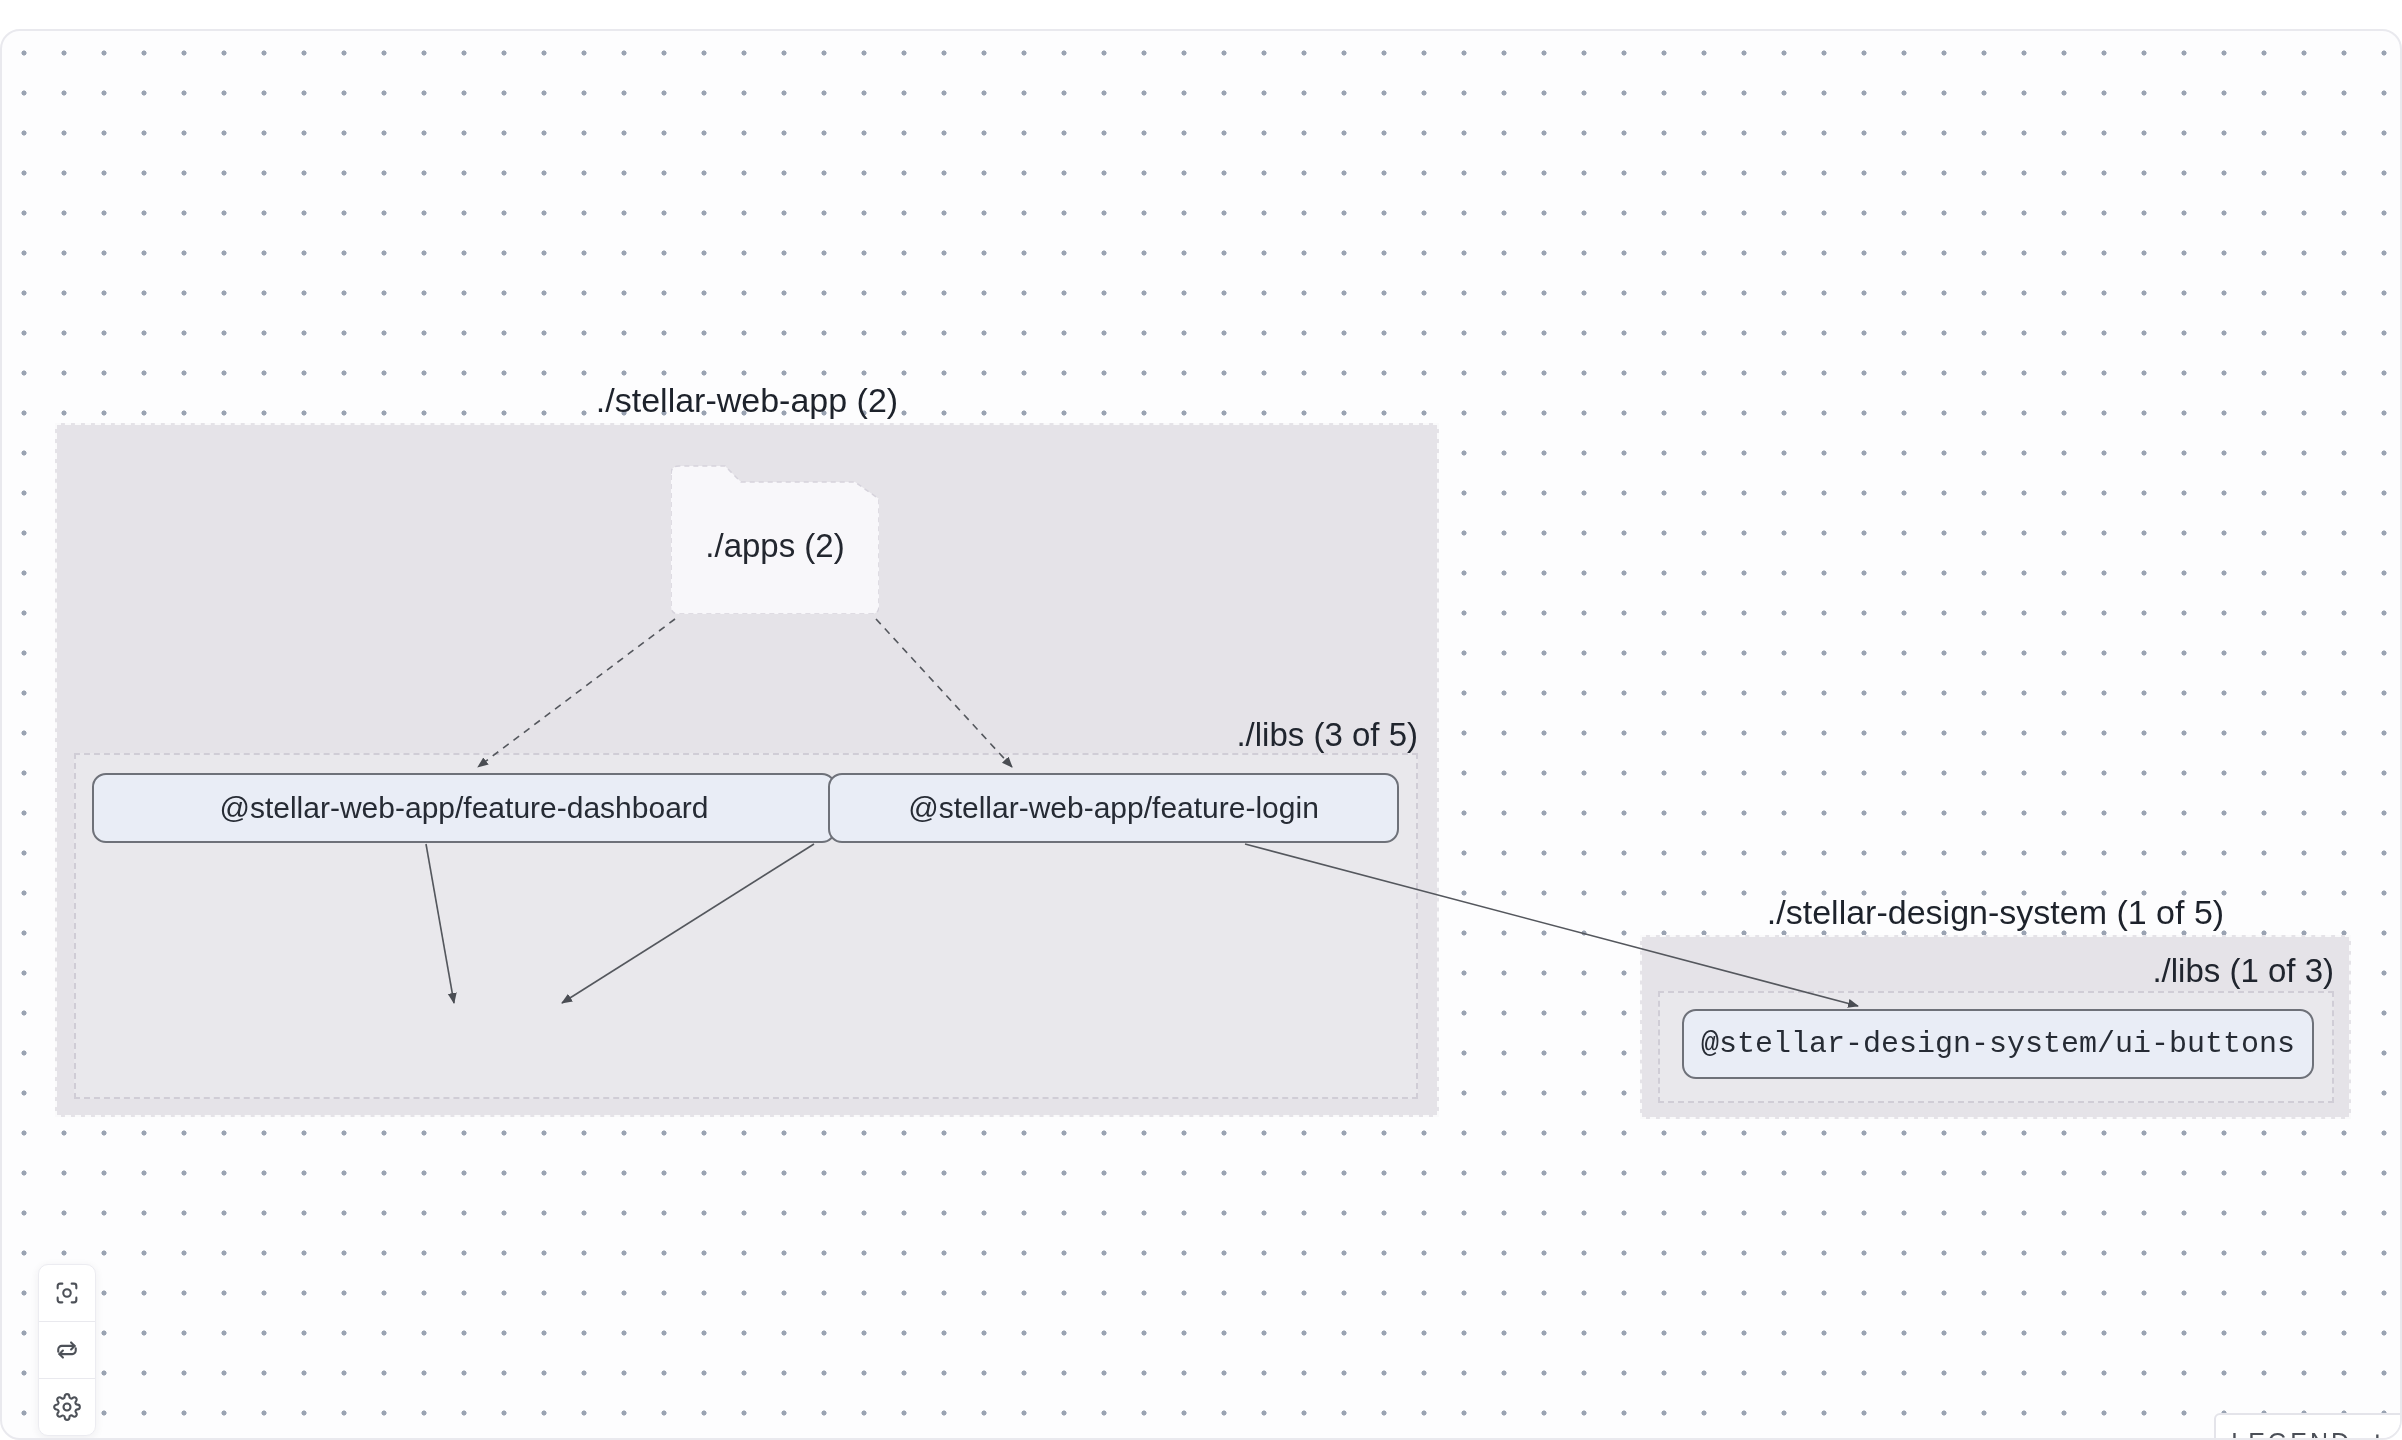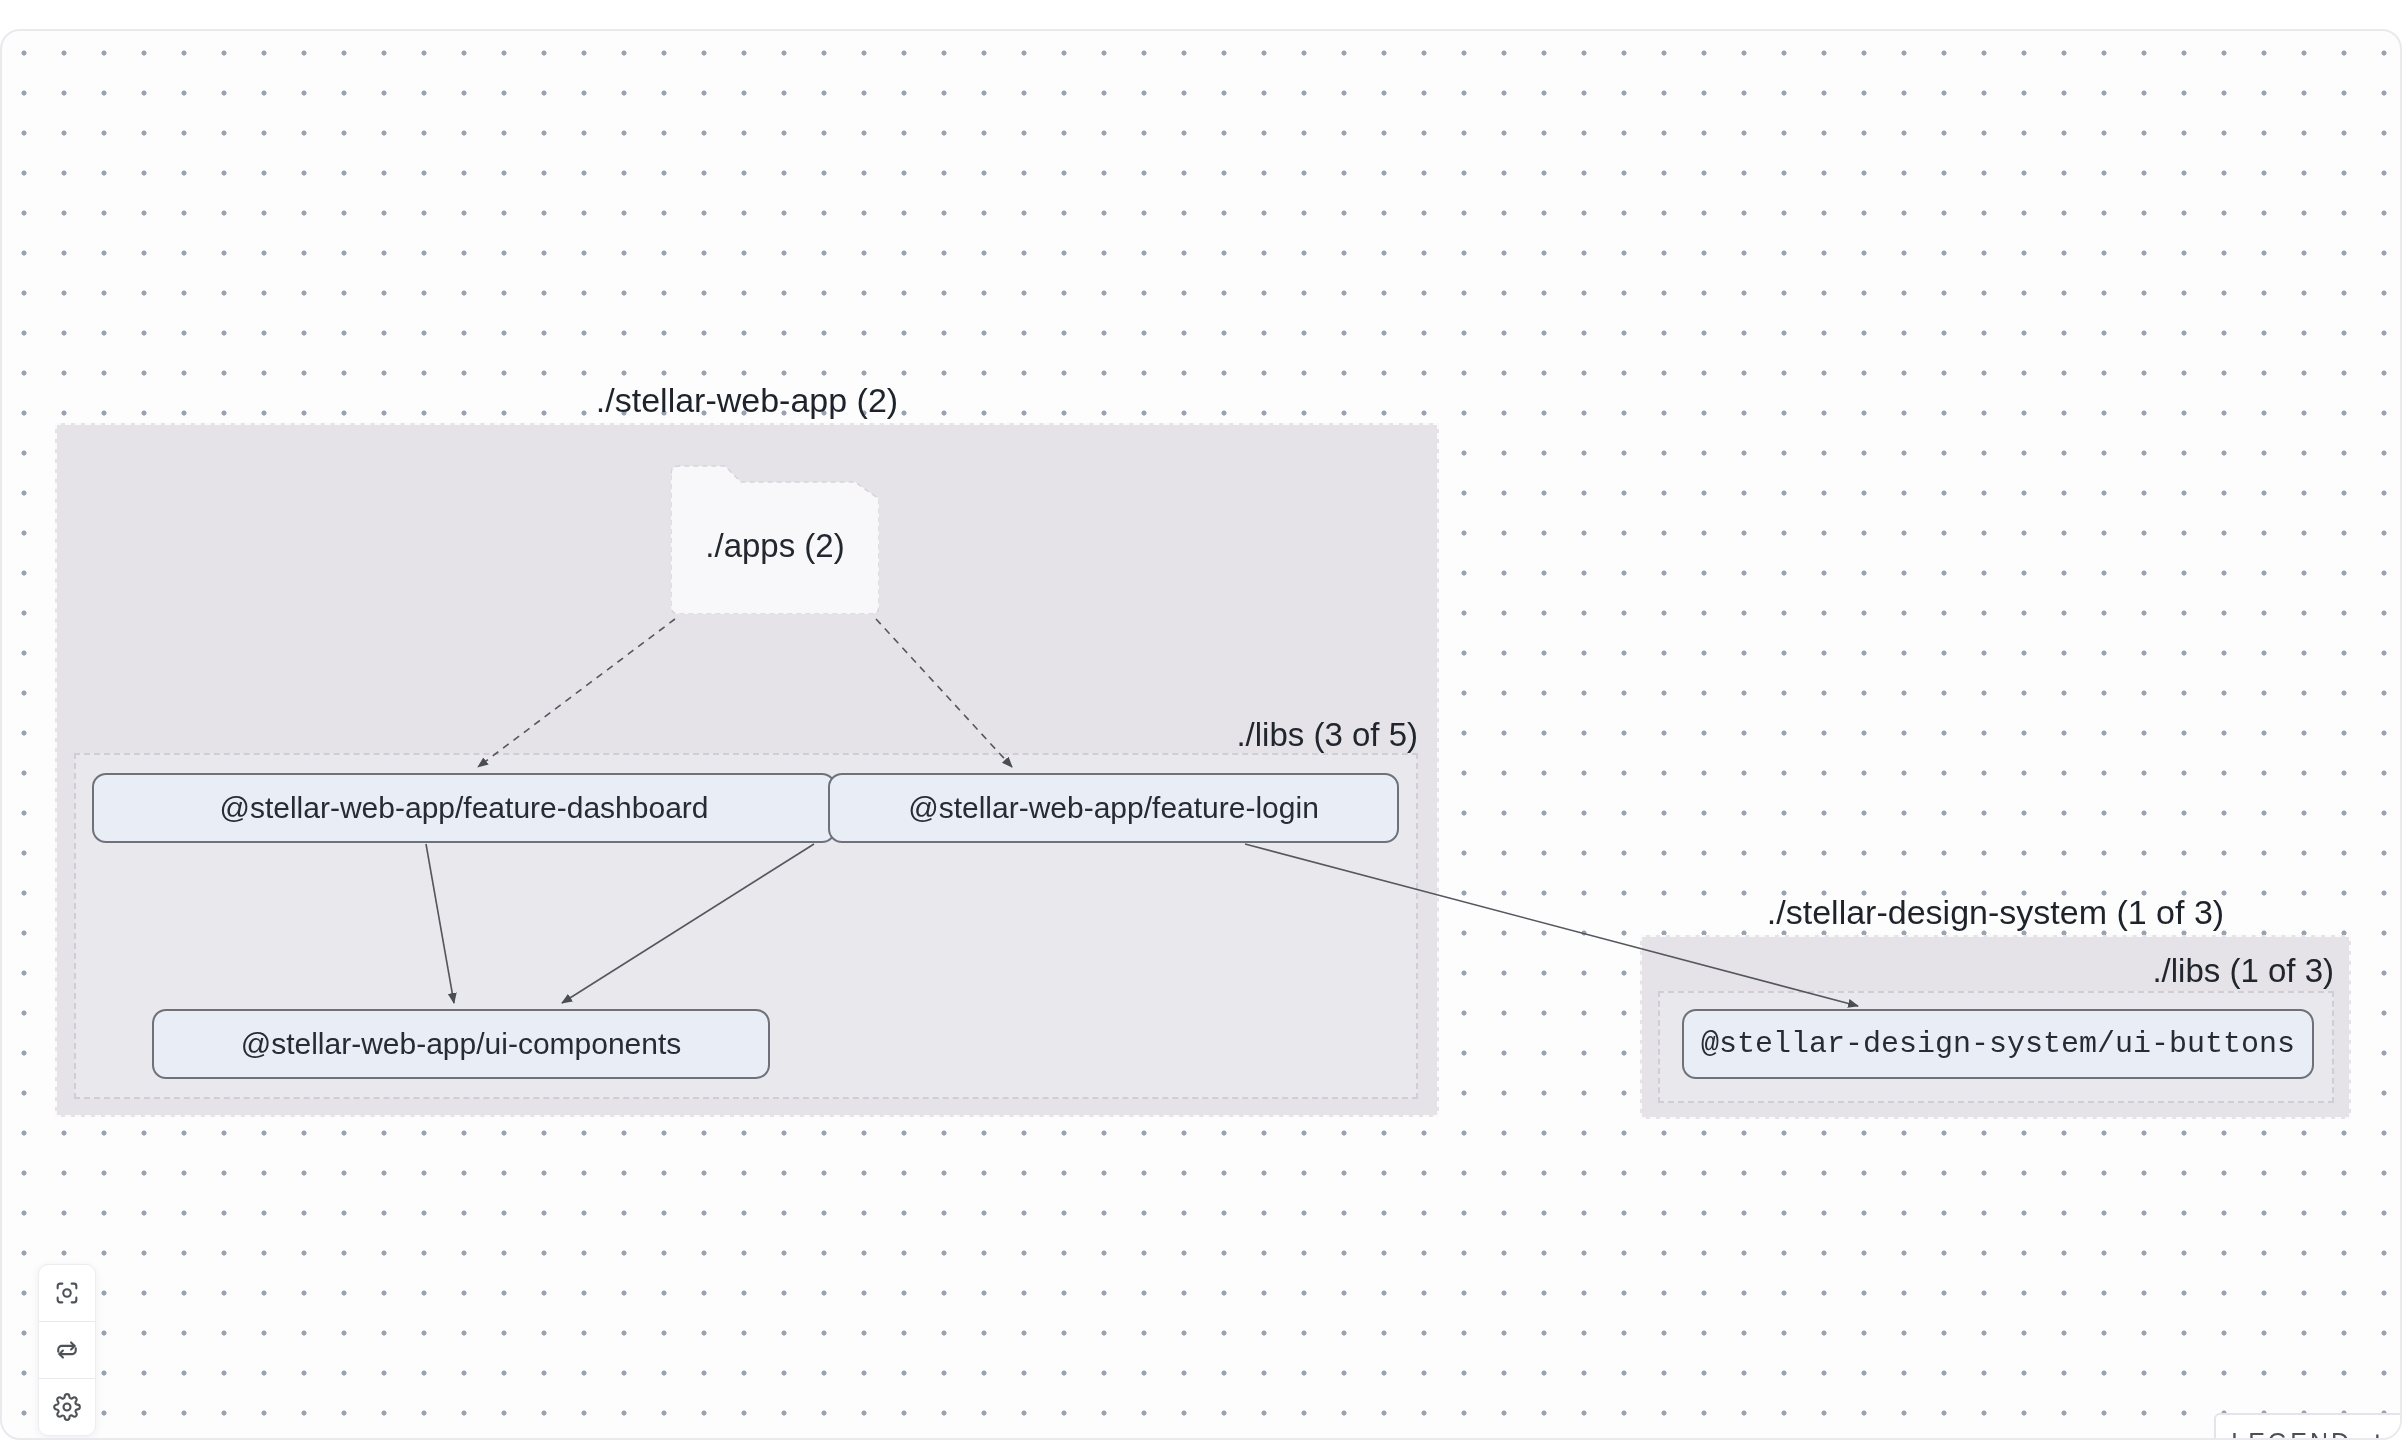--- a/index.html
+++ b/index.html
@@ -87,21 +87,21 @@
 <body>
 
 <div class="viewport">
 
   <div class="group-title" style="left:53px;top:348px;width:1384px;">./stellar-web-app (2)</div>
   <div class="group" style="left:53px;top:392px;width:1384px;height:694px;"></div>
 
   <div class="libs-label" style="left:72px;top:684px;width:1344px;">./libs (3 of 5)</div>
   <div class="libs-rect" style="left:72px;top:722px;width:1344px;height:346px;"></div>
 
-  <div class="group-title" style="left:1638px;top:860px;width:711px;">./stellar-design-system (1 of 3)</div>
+  <div class="group-title" style="left:1638px;top:860px;width:711px;">./stellar-design-system (1 of 5)</div>
   <div class="group" style="left:1638px;top:904px;width:711px;height:184px;"></div>
 
   <div class="libs-label" style="left:1656px;top:920px;width:676px;">./libs (1 of 3)</div>
   <div class="libs-rect" style="left:1656px;top:960px;width:676px;height:112px;"></div>
 
   <svg class="folder-wrap" viewBox="0 0 208 150">
     <path d="M 0 10 Q 0 2 8 2 L 54 2 L 70 18 L 184 18 L 208 35 L 208 142 Q 208 150 200 150 L 8 150 Q 0 150 0 142 Z" fill="#f8f7fa" stroke="#d6d3dc" stroke-width="1.5" stroke-dasharray="5 4"></path>
   </svg>
   <div class="folder-label">./apps (2)</div>
 
@@ -113,21 +113,20 @@
     </defs>
     <line x1="673" y1="588" x2="476" y2="736" stroke="#54575d" stroke-width="1.6" stroke-dasharray="7 6" marker-end="url(#arrow)"></line>
     <line x1="874" y1="588" x2="1010" y2="736" stroke="#54575d" stroke-width="1.6" stroke-dasharray="7 6" marker-end="url(#arrow)"></line>
     <line x1="424" y1="813" x2="452" y2="972" stroke="#54575d" stroke-width="1.6" marker-end="url(#arrow)"></line>
     <line x1="812" y1="813" x2="560" y2="972" stroke="#54575d" stroke-width="1.6" marker-end="url(#arrow)"></line>
     <line x1="1243" y1="813" x2="1856" y2="975" stroke="#54575d" stroke-width="1.6" marker-end="url(#arrow)"></line>
   </svg>
 
   <div class="node" style="left:90px;top:742px;width:744px;height:70px;">@stellar-web-app/feature-dashboard</div>
   <div class="node" style="left:826px;top:742px;width:571px;height:70px;">@stellar-web-app/feature-login</div>
-  <div class="node" style="left:150px;top:978px;width:618px;height:70px;">@stellar-web-app/ui-components</div>
   <div class="node" style="left:1680px;top:978px;width:632px;height:70px;font-family:Liberation Mono, monospace;">@stellar-design-system/ui-buttons</div>
 
   <div class="toolbar">
     <button class="tbtn">
       <svg width="28" height="28" viewBox="0 0 24 24">
         <circle cx="12" cy="12" r="3.2"></circle>
         <path d="M4 8V6a2 2 0 0 1 2-2h2"></path>
         <path d="M16 4h2a2 2 0 0 1 2 2v2"></path>
         <path d="M20 16v2a2 2 0 0 1-2 2h-2"></path>
         <path d="M8 20H6a2 2 0 0 1-2-2v-2"></path>

